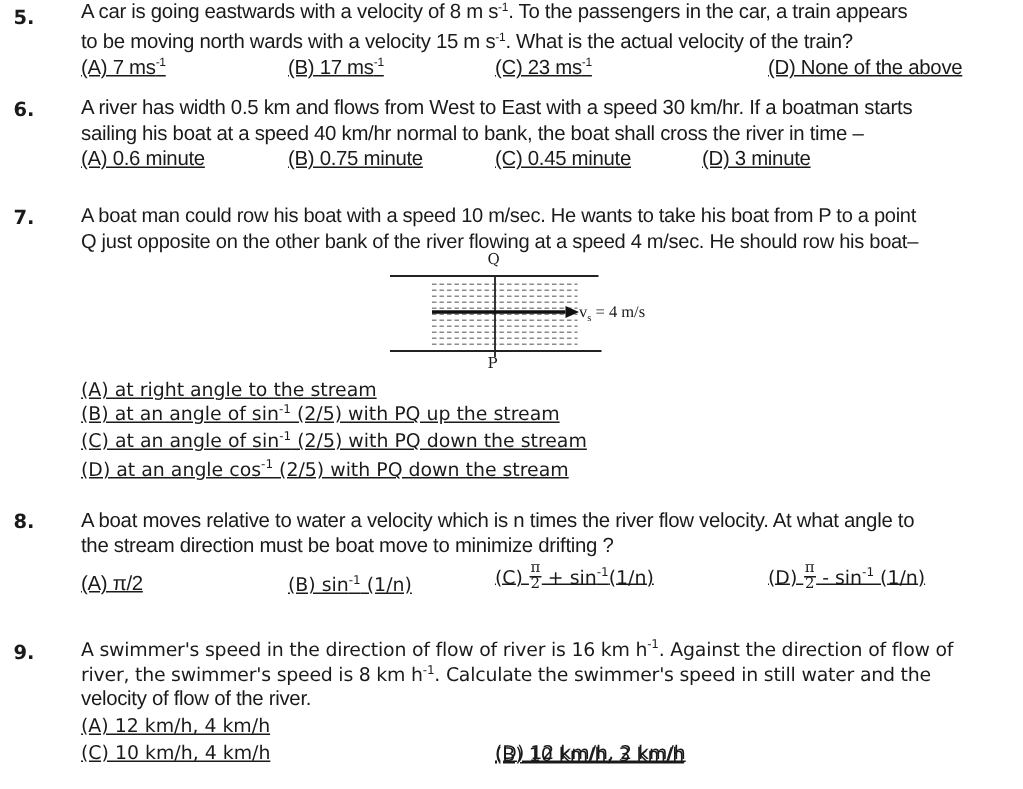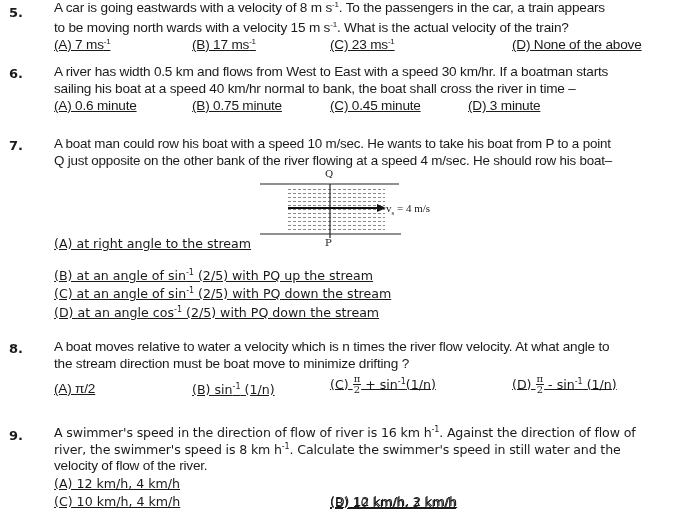--- a/index.html
+++ b/index.html
@@ -55,21 +55,21 @@
       <rect x="30" y="19" width="97" height="45" fill="url(#dots)"></rect>
       <line x1="72" y1="16" x2="72" y2="70" stroke="#222" stroke-width="1.2"></line>
       <line x1="30" y1="40" x2="119" y2="40" stroke="#111" stroke-width="2.2"></line>
       <polygon points="119,36 128,40 119,44" fill="#111"></polygon>
     </svg>
     <div style="position:absolute; left:67px; top:0px; font-family:'DejaVu Serif',serif; font-size:10px;">Q</div>
     <div style="position:absolute; left:67px; top:69px; font-family:'DejaVu Serif',serif; font-size:10px;">P</div>
     <div style="position:absolute; left:128px; top:34px; font-family:'Liberation Serif',serif; font-size:11px; white-space:nowrap;"><span>v</span><sub style="font-size:7px;">s</sub><span> = 4 m/s</span></div>
   </div>
 
-  <div class="opt" style="left:54px; top:236px;text-align:center;">(A) at right angle to the stream</div>
+  <div class="opt" style="left:54px; top:252px;text-align:center;">(A) at right angle to the stream</div>
   <div class="opt" style="left:54px; top:268px;"><span>(B) at an angle of sin</span><sup>-1</sup><span> (2/5) with PQ up the stream</span></div>
   <div class="opt" style="left:54px; top:286px;"><span>(C) at an angle of sin</span><sup>-1</sup><span> (2/5) with PQ down the stream</span></div>
   <div class="opt" style="left:54px; top:305px;"><span>(D) at an angle cos</span><sup>-1</sup><span> (2/5) with PQ down the stream</span></div>
 </div>
 
 <div class="q" style="top:0;">
   <div class="qnum" style="top:341px;">8.</div>
   <div class="line narrow" style="top:339px;">A boat moves relative to water a velocity which is n times the river flow velocity. At what angle to</div>
   <div class="line narrow" style="top:356px;">the stream direction must be boat move to minimize drifting ?</div>
   <div class="opt narrow" style="left:54px; top:381px;">(A) π/2</div>

